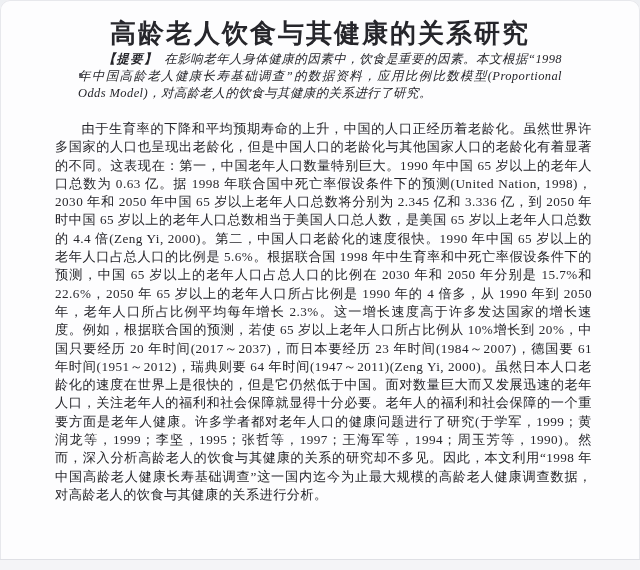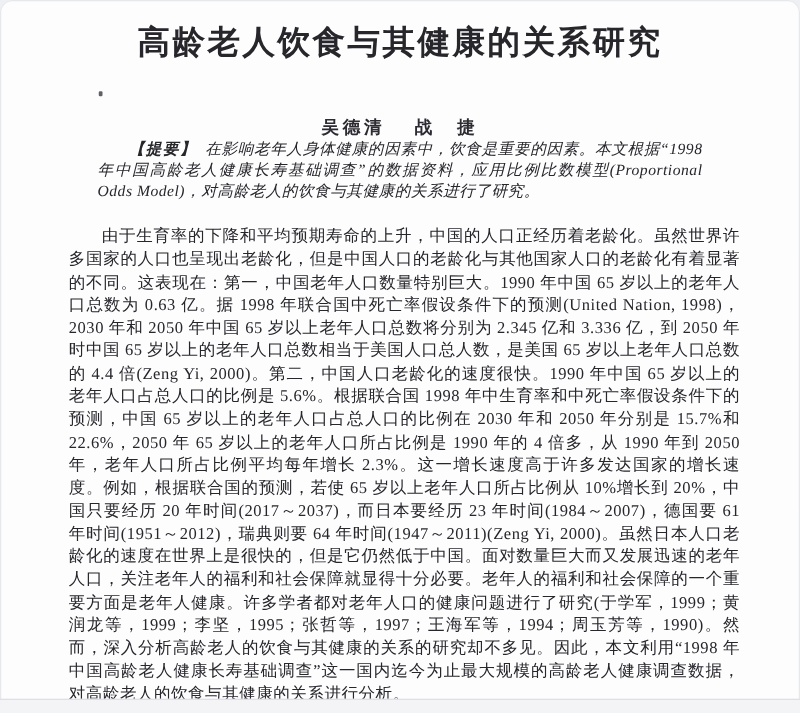--- a/index.html
+++ b/index.html
@@ -90,21 +90,20 @@
 </style>
 </head>
 <body>
 
 <div class="page">
 
   <h1 class="doc-title">高龄老人饮食与其健康的关系研究</h1>
 
   <div class="ink-speck"></div>
 
-  <div class="authors-line">吴德清　 战　捷</div>
 
   <div class="abstract-block">
     <p class="first-abs">
       <span class="blk-label">【提要】</span><span>在影响老年人身体健康的因素中，饮食是重要的因素。本文根据“1998 年中国高龄老人健康长寿基础调查”的数据资料，应用比例比数模型(Proportional Odds Model)，对高龄老人的饮食与其健康的关系进行了研究。</span>
     </p>
   </div>
 
   <div class="body-block">
     <p>由于生育率的下降和平均预期寿命的上升，中国的人口正经历着老龄化。虽然世界许多国家的人口也呈现出老龄化，但是中国人口的老龄化与其他国家人口的老龄化有着显著的不同。这表现在：第一，中国老年人口数量特别巨大。1990 年中国 65 岁以上的老年人口总数为 0.63 亿。据 1998 年联合国中死亡率假设条件下的预测(United Nation, 1998)，2030 年和 2050 年中国 65 岁以上老年人口总数将分别为 2.345 亿和 3.336 亿，到 2050 年时中国 65 岁以上的老年人口总数相当于美国人口总人数，是美国 65 岁以上老年人口总数的 4.4 倍(Zeng Yi, 2000)。第二，中国人口老龄化的速度很快。1990 年中国 65 岁以上的老年人口占总人口的比例是 5.6%。根据联合国 1998 年中生育率和中死亡率假设条件下的预测，中国 65 岁以上的老年人口占总人口的比例在 2030 年和 2050 年分别是 15.7%和 22.6%，2050 年 65 岁以上的老年人口所占比例是 1990 年的 4 倍多，从 1990 年到 2050 年，老年人口所占比例平均每年增长 2.3%。这一增长速度高于许多发达国家的增长速度。例如，根据联合国的预测，若使 65 岁以上老年人口所占比例从 10%增长到 20%，中国只要经历 20 年时间(2017～2037)，而日本要经历 23 年时间(1984～2007)，德国要 61 年时间(1951～2012)，瑞典则要 64 年时间(1947～2011)(Zeng Yi, 2000)。虽然日本人口老龄化的速度在世界上是很快的，但是它仍然低于中国。面对数量巨大而又发展迅速的老年人口，关注老年人的福利和社会保障就显得十分必要。老年人的福利和社会保障的一个重要方面是老年人健康。许多学者都对老年人口的健康问题进行了研究(于学军，1999；黄润龙等，1999；李坚，1995；张哲等，1997；王海军等，1994；周玉芳等，1990)。然而，深入分析高龄老人的饮食与其健康的关系的研究却不多见。因此，本文利用“1998 年中国高龄老人健康长寿基础调查”这一国内迄今为止最大规模的高龄老人健康调查数据，对高龄老人的饮食与其健康的关系进行分析。</p>
   </div>

